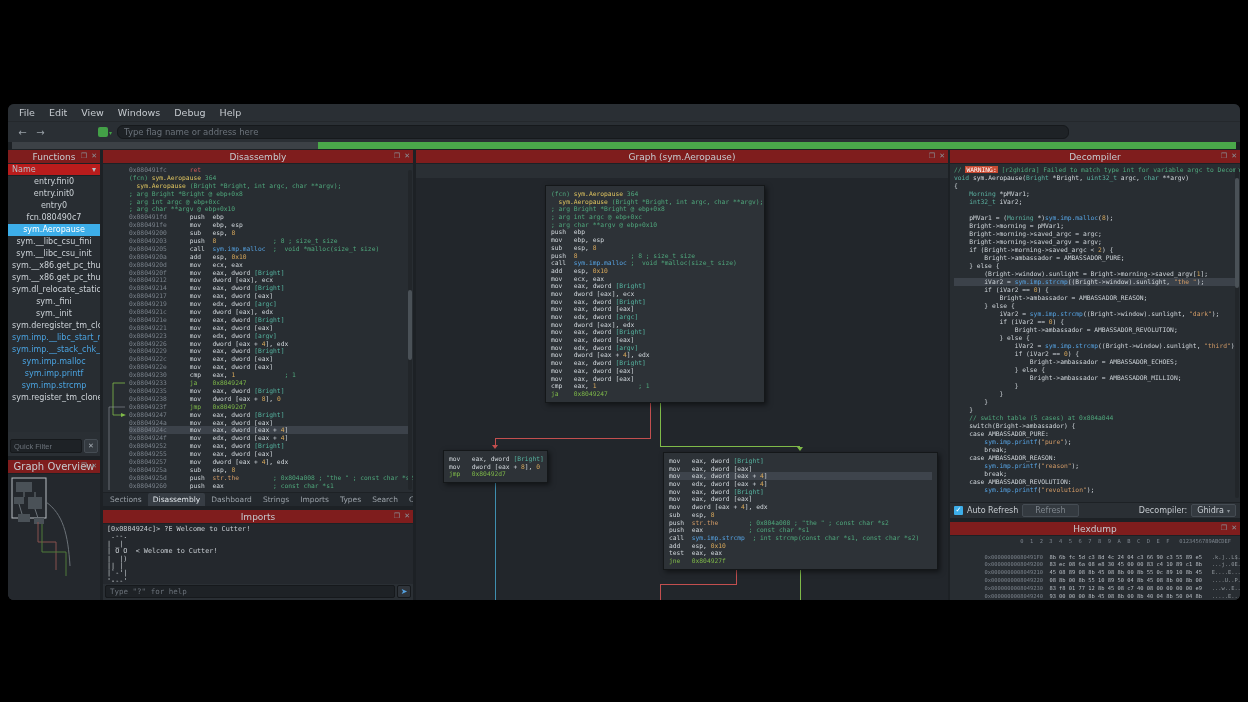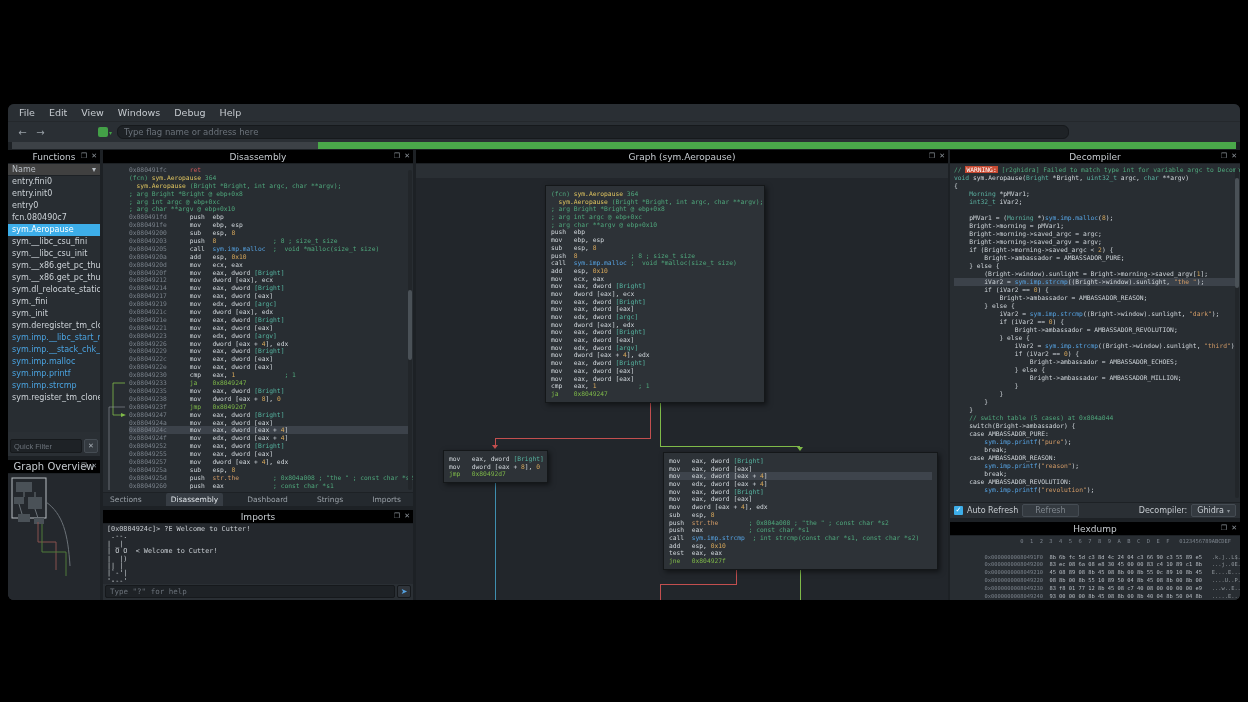--- a/index.html
+++ b/index.html
@@ -11,46 +11,46 @@
   .nav-arrow{color:#9aa1a8;font-size:10px;width:13px;text-align:center;}
   .go-wrap{margin-left:46px;display:flex;align-items:center;gap:1px;}
   .go-icon{width:10px;height:10px;background:#43a047;border-radius:2px;}
   .go-caret{color:#43a047;font-size:6px;}
   .omni{width:952px;height:14px;background:#1e2226;border:1px solid #16191c;border-radius:6px;color:#c8cdd2;font-size:8.5px;padding:0 6px;outline:none;font-family:"DejaVu Sans",sans-serif;}
   .omni::placeholder{color:#6b727a;}
   .seekbar{position:absolute;left:4px;top:38px;width:1224px;height:7px;display:flex;}
   .seek-a{width:306px;background:#3c4146;}
   .seek-b{flex:1;background:#4aa84a;}
   .dock{position:absolute;background:#2a2f34;overflow:hidden;}
-  .dock-header{position:relative;height:14px;background:#000000;display:flex;align-items:center;justify-content:center;border-bottom:1px solid #1d2125;}
+  .dock-header{position:relative;height:14px;background:#7f1d1d;display:flex;align-items:center;justify-content:center;border-bottom:1px solid #1d2125;}
   .dock-title{font-size:9px;color:#c6cbd0;white-space:nowrap;}
   .dock-icons{position:absolute;right:3px;top:0;height:13px;display:flex;align-items:center;gap:4px;}
   .dock-icon{font-size:7px;color:#8a9197;line-height:13px;}
   .repeat{display:contents;}
   
   .tk-a{color:#7b838c;} .tk-w{color:#cfd5da;} .tk-n{color:#d9a95b;} .tk-v{color:#56b6a2;}
   .tk-c{color:#4fa77c;} .tk-f{color:#7fba49;} .tk-r{color:#d05858;} .tk-i{color:#55a1e0;}
   .tk-y{color:#dfc45f;} .tk-ty{color:#5bb0a0;} .tk-kw{color:#cfd5da;} .tk-str{color:#d19a66;}
   .tk-warn{background:#c84a32;color:#fff;padding:0 1px;}
   
-  .fn-colhdr{height:12px;background:#404040;border-bottom:1px solid #1d2125;display:flex;align-items:center;justify-content:space-between;padding:0 4px;font-size:8px;color:#b8bec4;}
-  .fn-list{position:absolute;left:0;top:26px;right:0;bottom:24px;background:#282d32;overflow:hidden;}
+  .fn-colhdr{height:12px;background:#b91c1c;border-bottom:1px solid #1d2125;display:flex;align-items:center;justify-content:space-between;padding:0 4px;font-size:8px;color:#b8bec4;}
+  .fn-list{position:absolute;left:0;top:26px;right:0;bottom:24px;background:#282d32;overflow:hidden;text-align:center;}
   .fn-item{height:12px;line-height:12px;font-size:8px;color:#ccd2d7;padding:0 4px;white-space:nowrap;overflow:hidden;}
   .fn-item.imp{color:#4aa3e0;}
   .fn-item.sel{background:#3daee9;color:#fff;}
   .fn-filter{position:absolute;left:2px;bottom:3px;right:2px;height:14px;display:flex;gap:2px;}
   .fn-filter input{flex:1;min-width:0;height:14px;background:#1e2226;border:1px solid #16191c;border-radius:2px;color:#c8cdd2;font-size:7.5px;padding:0 3px;outline:none;}
   .fn-filter input::placeholder{color:#6b727a;}
   .fn-filter .clear{width:14px;height:14px;background:#343a40;border:1px solid #454c53;border-radius:2px;color:#aab1b8;font-size:7px;text-align:center;line-height:12px;}
   
   .asm-content{position:absolute;left:0;top:14px;right:0;bottom:14px;background:#282d32;overflow:hidden;padding:2px 2px 0 26px;}
   .dline{white-space:pre;height:7.9px;line-height:7.9px;font-size:6.3px;font-family:"DejaVu Sans Mono",monospace;}
   .dline.sel{background:#3c424a;}
   .gutter{position:absolute;left:0;top:0;}
-  .tabs{position:absolute;left:0;bottom:0;right:0;height:14px;background:#24292e;border-top:1px solid #1d2125;display:flex;align-items:flex-end;padding-left:2px;gap:19px;}
+  .tabs{position:absolute;left:0;bottom:0;right:0;height:14px;background:#24292e;border-top:1px solid #1d2125;display:flex;align-items:flex-end;padding-left:2px;gap:1px;}
   .tab{font-size:7.5px;color:#9aa1a8;padding:2px 5px;white-space:nowrap;}
   .tab.active{background:#373d44;color:#dde2e6;border-radius:2px 2px 0 0;}
   
   .console-content{position:absolute;left:0;top:14px;right:0;bottom:16px;background:#24282d;overflow:hidden;padding:2px 4px;}
   .console-line{white-space:pre;font-size:6.8px;line-height:7.4px;color:#c8cdd2;font-family:"DejaVu Sans Mono",monospace;}
   .console-input-row{position:absolute;left:2px;bottom:2px;right:2px;height:13px;display:flex;gap:2px;}
   .console-input-row input{flex:1;min-width:0;background:#1e2226;border:1px solid #16191c;border-radius:2px;color:#c8cdd2;font-size:7.5px;padding:0 4px;outline:none;font-family:"DejaVu Sans Mono",monospace;}
   .console-input-row input::placeholder{color:#6b727a;}
   .console-send{width:14px;background:#2f343a;border:1px solid #16191c;border-radius:2px;color:#55a1e0;font-size:8px;text-align:center;line-height:11px;}
   

